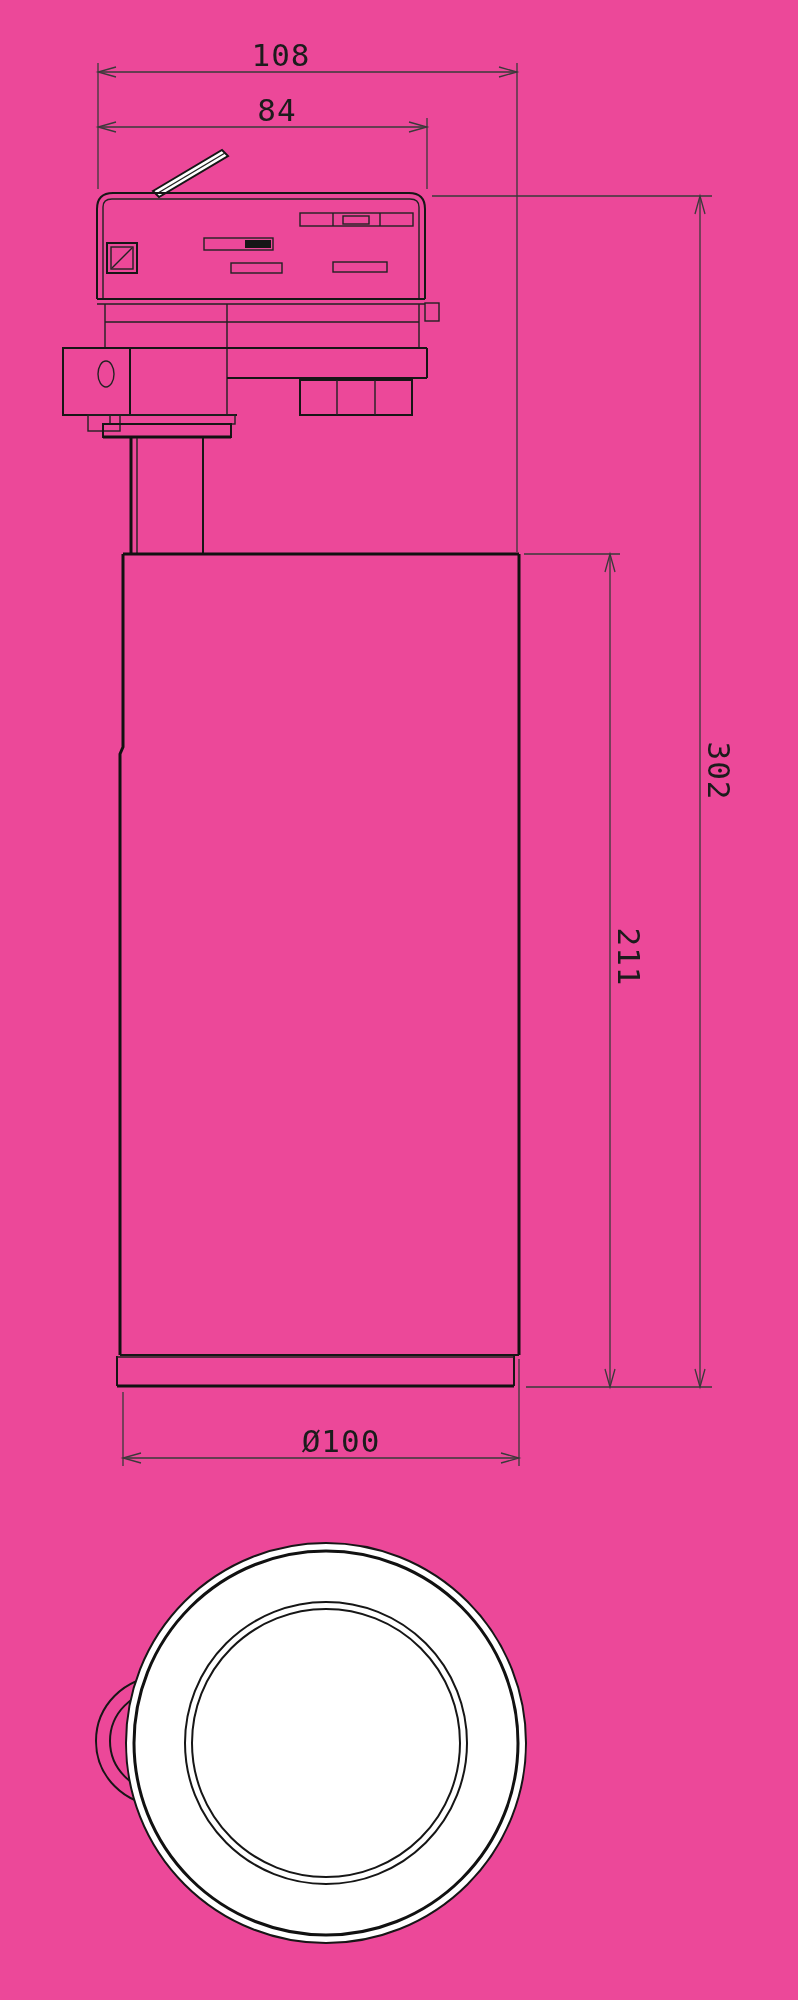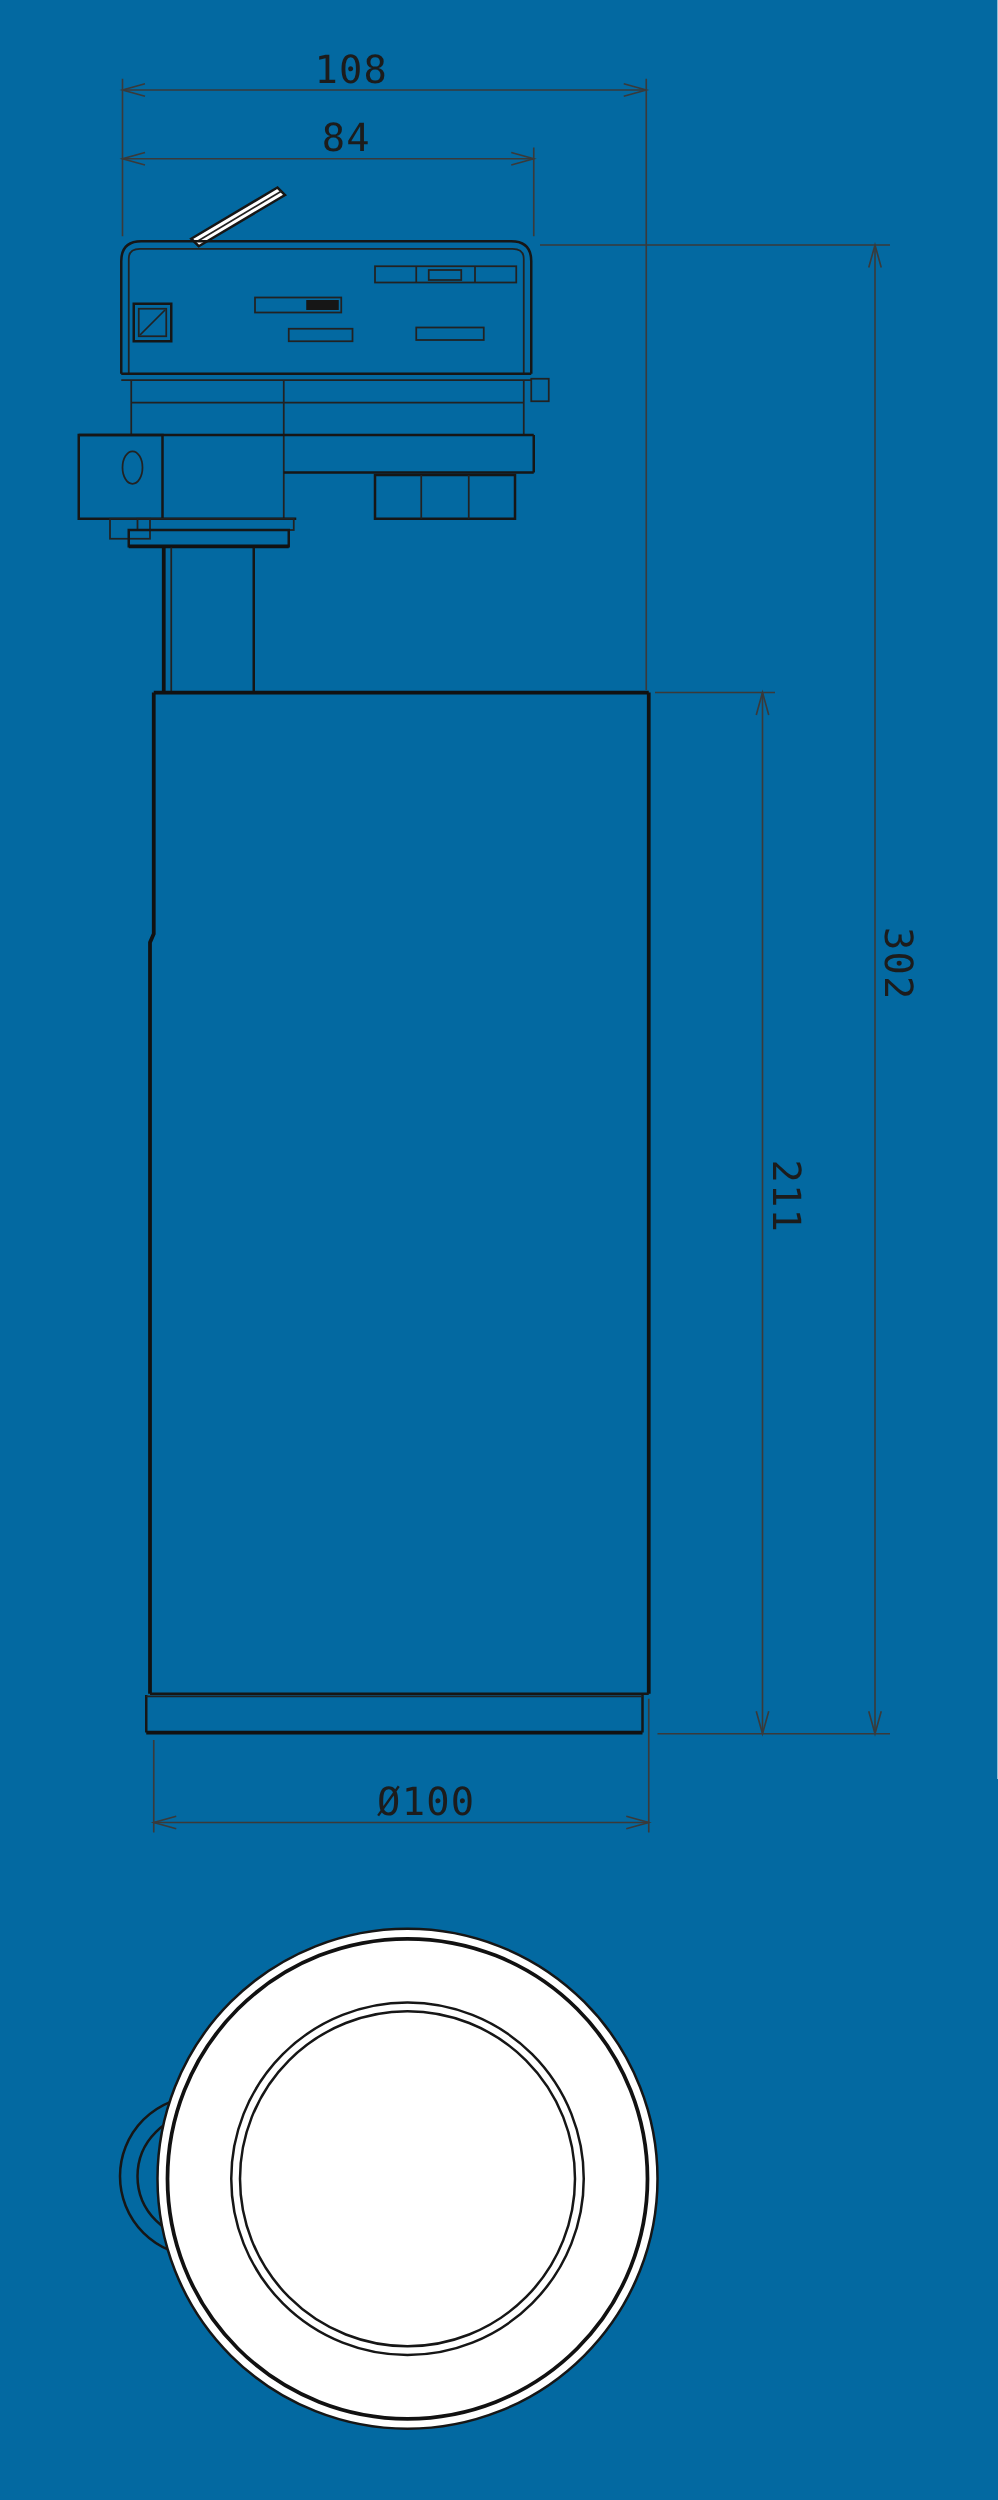--- a/index.html
+++ b/index.html
@@ -1,16 +1,16 @@
 <!DOCTYPE html>
 <html><head>
 <meta charset="utf-8">
 <style>
   html,body{margin:0;padding:0;background:#ffffff;}
-  .canvas{position:relative;width:798px;height:2000px;background:#0369a1;overflow:hidden;}
+  .canvas{position:relative;width:798px;height:2000px;background:#ec4899;overflow:hidden;}
   svg{display:block;}
   .struct{stroke:#161616;fill:none;stroke-width:2;}
   .struct-thick{stroke:#111111;fill:none;stroke-width:3;}
   .struct-thin{stroke:#222222;fill:none;stroke-width:1.4;}
   .fillwhite{fill:#ffffff;}
   .fillblack{fill:#161616;stroke:none;}
   .dim{stroke:#3a3a3a;fill:none;stroke-width:1.3;}
   .dimtext{font-family:"DejaVu Sans Mono","Liberation Mono",monospace;font-size:31px;fill:#1c1c1c;letter-spacing:1px;}
 </style>
 </head>

